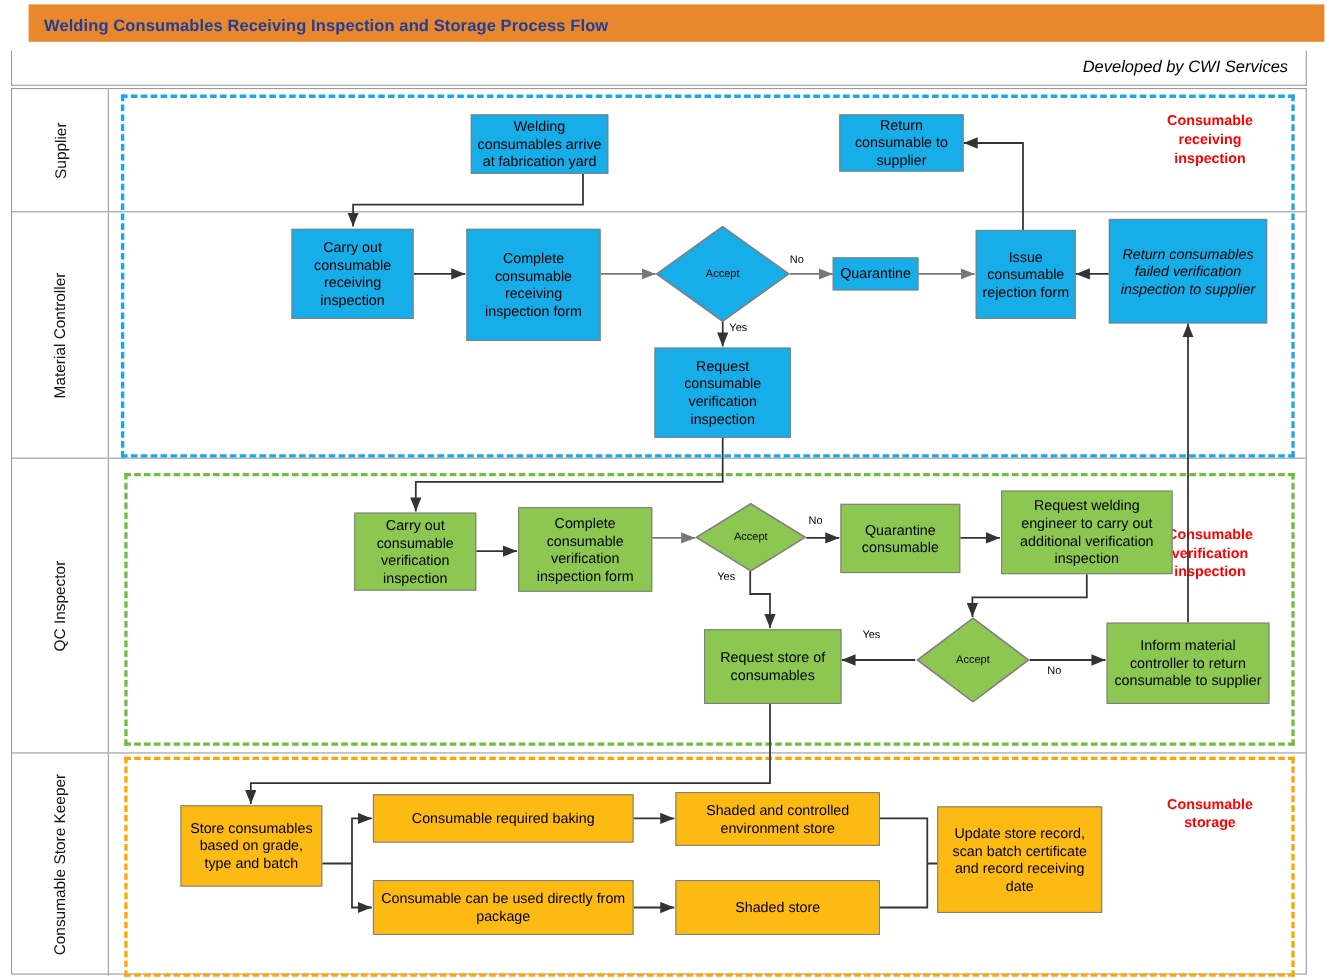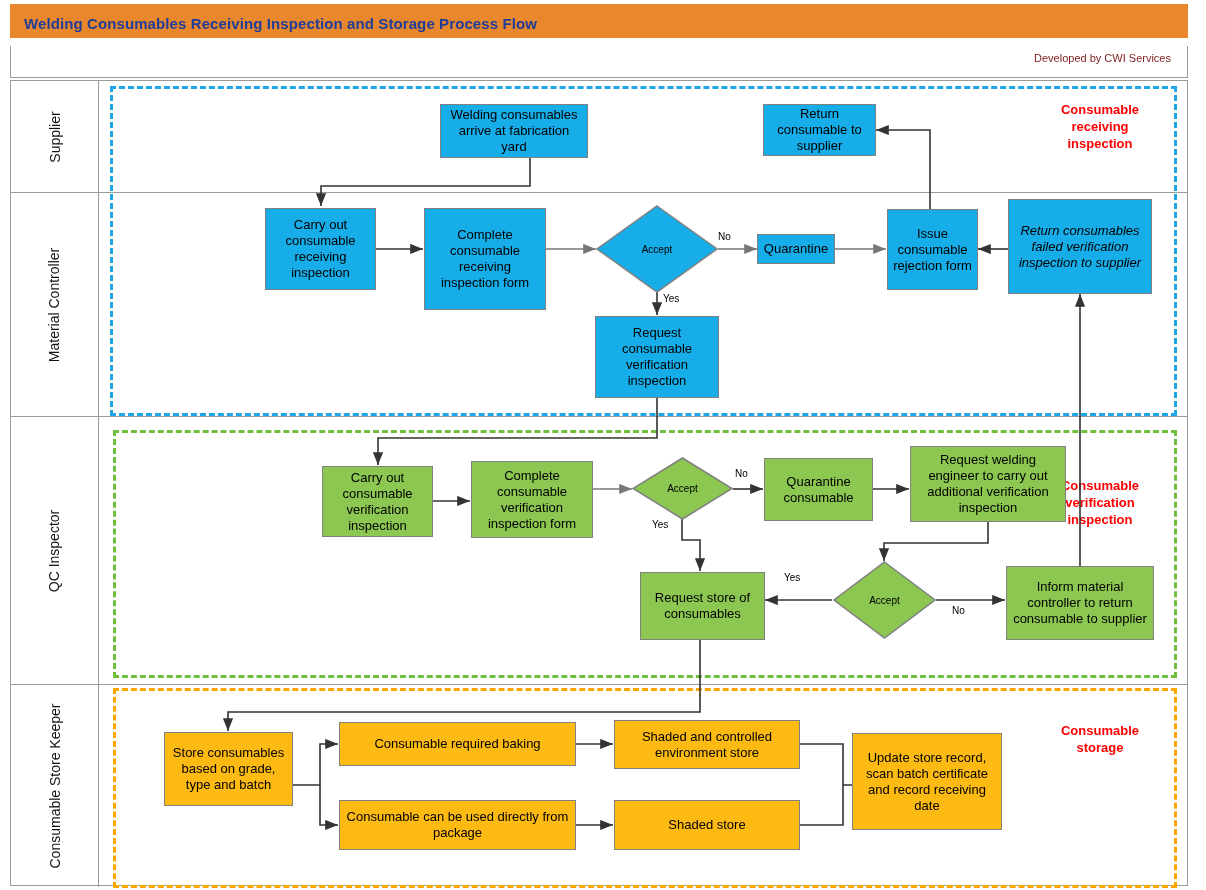--- a/index.html
+++ b/index.html
@@ -1,24 +1,24 @@
 <!DOCTYPE html>
 <html><head>
 <meta charset="utf-8">
 <style>
   html,body{margin:0;padding:0;background:#ffffff;}
   body{font-family:"Liberation Sans", sans-serif;}
   #page{position:relative;width:1206px;height:890px;background:#ffffff;overflow:hidden;}
 
   
-  .titlebar{position:absolute;left:10px;top:4px;width:1178px;height:34px;background:#E8872B;}
+  .titlebar{position:absolute;left:26px;top:4px;width:1178px;height:34px;background:#E8872B;}
   .titlebar .txt{position:absolute;left:14px;top:11px;font-size:15px;font-weight:bold;color:#1F3D99;letter-spacing:.1px;white-space:nowrap;}
 
   .subbar{position:absolute;left:10px;top:46px;width:1178px;height:32px;background:#ffffff;border:1px solid #9b9b9b;border-top:none;box-sizing:border-box;}
-  .subbar .txt{position:absolute;right:16px;top:6px;font-size:11px;color:#7f1d1d;white-space:nowrap;}
+  .subbar .txt{position:absolute;right:16px;top:6px;font-size:15px;color:#000000;white-space:nowrap;font-style:italic;}
 
   
   .laneframe{position:absolute;left:10px;top:80px;width:1178px;height:806px;border:1px solid #9b9b9b;box-sizing:border-box;}
   .lane{position:absolute;left:0;width:100%;box-sizing:border-box;border-bottom:1px solid #9b9b9b;}
   .lane:last-child{border-bottom:none;}
   .lanehead{position:absolute;left:0;top:0;width:88px;height:100%;border-right:1px solid #9b9b9b;box-sizing:border-box;display:flex;align-items:center;justify-content:center;}
   .lanehead span{transform:rotate(-90deg);white-space:nowrap;font-size:14px;color:#111;}
 
   
   .phase{position:absolute;box-sizing:border-box;}
@@ -152,21 +152,21 @@
       <path d="M576,744 L613,744" marker-end="url(#ah)"></path>
 
       <path d="M576,825 L613,825" marker-end="url(#ah)"></path>
 
       <path d="M800,744 L843,744 L843,785"></path>
       <path d="M800,825 L843,825 L843,785"></path>
       <path d="M843,785 L885,785" marker-end="url(#ah)"></path>
     </g>
   </svg>
 
-  <div class="node blue" style="left:440px;top:104px;width:148px;height:54px;">Welding consumables arrive at fabrication yard</div>
+  <div class="node blue" style="left:428px;top:104px;width:125px;height:54px;">Welding consumables arrive at fabrication yard</div>
   <div class="node blue" style="left:763px;top:104px;width:113px;height:52px;">Return consumable to supplier</div>
 
   <div class="node blue" style="left:265px;top:208px;width:111px;height:82px;">Carry out consumable receiving inspection</div>
   <div class="node blue" style="left:424px;top:208px;width:122px;height:102px;">Complete consumable receiving inspection form</div>
 
   <div class="dia" style="left:596px;top:205px;width:122px;height:88px;">
     <svg class="shape" viewBox="0 0 122 88" preserveAspectRatio="none">
       <polygon points="61,1 121,44 61,87 1,44" fill="#16ADE8" stroke="#808080" stroke-width="1.5"></polygon>
     </svg>
     <div class="lbl">Accept</div>

